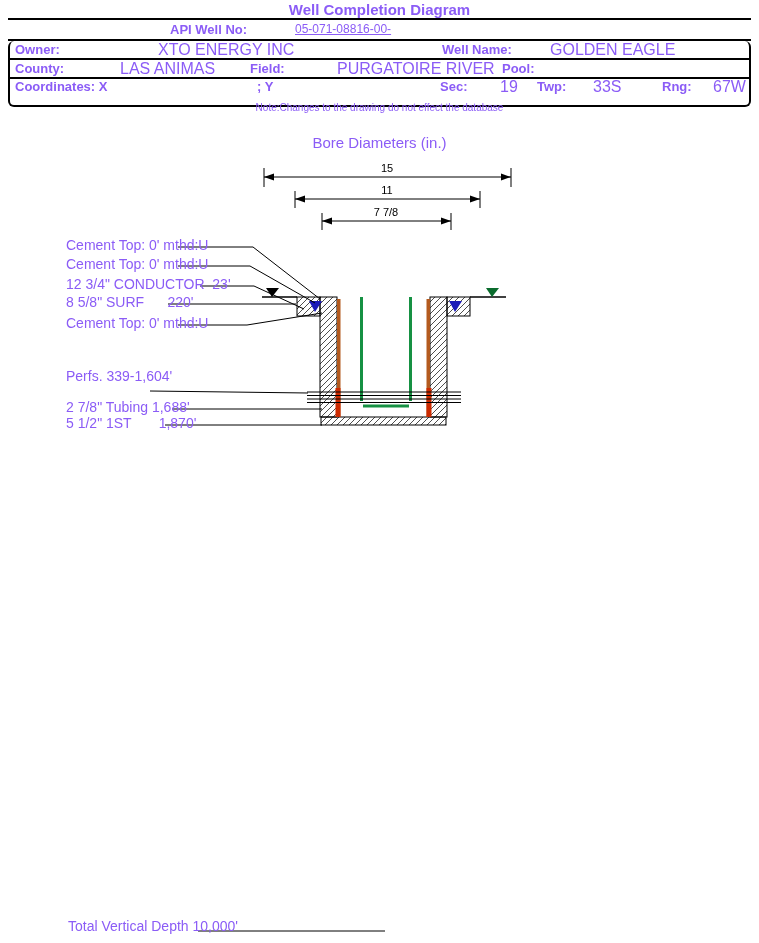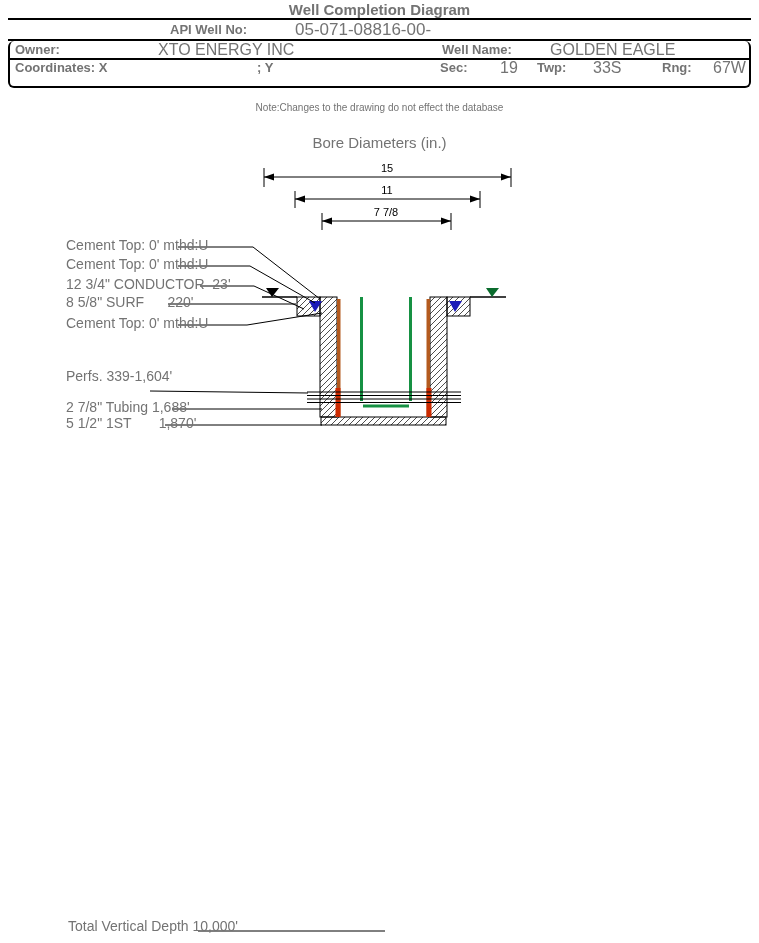--- a/index.html
+++ b/index.html
@@ -1,32 +1,32 @@
 <!DOCTYPE html>
 <html><head>
 <meta charset="utf-8">
 <style>
   * { box-sizing: border-box; }
   body { margin: 0; background: #ffffff; }
   .sheet {
     position: relative; width: 759px; height: 943px; background: #fff;
-    font-family: "Liberation Sans", sans-serif; color: #737373; overflow: hidden;
+    font-family: "Liberation Sans", sans-serif; color: #8b5cf6; overflow: hidden;
   }
   .abs { position: absolute; }
   .title { top: 1px; left: 0; width: 100%; text-align: center; font-size: 15px; font-weight: bold; }
   .hdr { top: 18px; left: 8px; width: 743px; }
   .hdr-row { position: relative; }
   .r-api { height: 23px; border-top: 2px solid #000; border-bottom: 2px solid #000; line-height: 19px; }
   .tbody { border-left: 2px solid #000; border-right: 2px solid #000; border-bottom: 2px solid #000; border-radius: 6px; }
   .r { height: 19px; line-height: 17px; border-bottom: 2px solid #000; position: relative; }
   .r-last { height: 26px; line-height: 16px; border-bottom: none; position: relative; }
   .cell { position: absolute; top: 0; white-space: pre; }
   .lbl { font-weight: bold; font-size: 13px; }
   .val { font-size: 16px; }
-  .r-api .val { font-size: 17px; }
+  .r-api .val { font-size: 12px; text-decoration: underline; }
   .note { top: 102px; left: 0; width: 100%; text-align: center; font-size: 10px; }
   .bore-title { top: 134px; left: 0; width: 100%; text-align: center; font-size: 15px; }
   .ann { font-size: 14px; white-space: pre; }
   svg { display: block; }
 </style>
 </head>
 <body>
 
 <div class="sheet">
 
@@ -36,20 +36,27 @@
     <div class="hdr-row r-api">
       <span class="cell lbl" style="left:162px">API Well No:</span>
       <span class="cell val" style="left:287px">05-071-08816-00-</span>
     </div>
     <div class="tbody">
       <div class="r">
         <span class="cell lbl" style="left:5px">Owner:</span>
         <span class="cell val" style="left:148px">XTO ENERGY INC</span>
         <span class="cell lbl" style="left:432px">Well Name:</span>
         <span class="cell val" style="left:540px">GOLDEN EAGLE</span>
+      </div>
+      <div class="r">
+        <span class="cell lbl" style="left:5px">County:</span>
+        <span class="cell val" style="left:110px">LAS ANIMAS</span>
+        <span class="cell lbl" style="left:240px">Field:</span>
+        <span class="cell val" style="left:327px">PURGATOIRE RIVER</span>
+        <span class="cell lbl" style="left:492px">Pool:</span>
       </div>
       <div class="r-last">
         <span class="cell lbl" style="left:5px">Coordinates: X</span>
         <span class="cell lbl" style="left:247px">; Y</span>
         <span class="cell lbl" style="left:430px">Sec:</span>
         <span class="cell val" style="left:490px">19</span>
         <span class="cell lbl" style="left:527px">Twp:</span>
         <span class="cell val" style="left:583px">33S</span>
         <span class="cell lbl" style="left:652px">Rng:</span>
         <span class="cell val" style="left:703px">67W</span>

